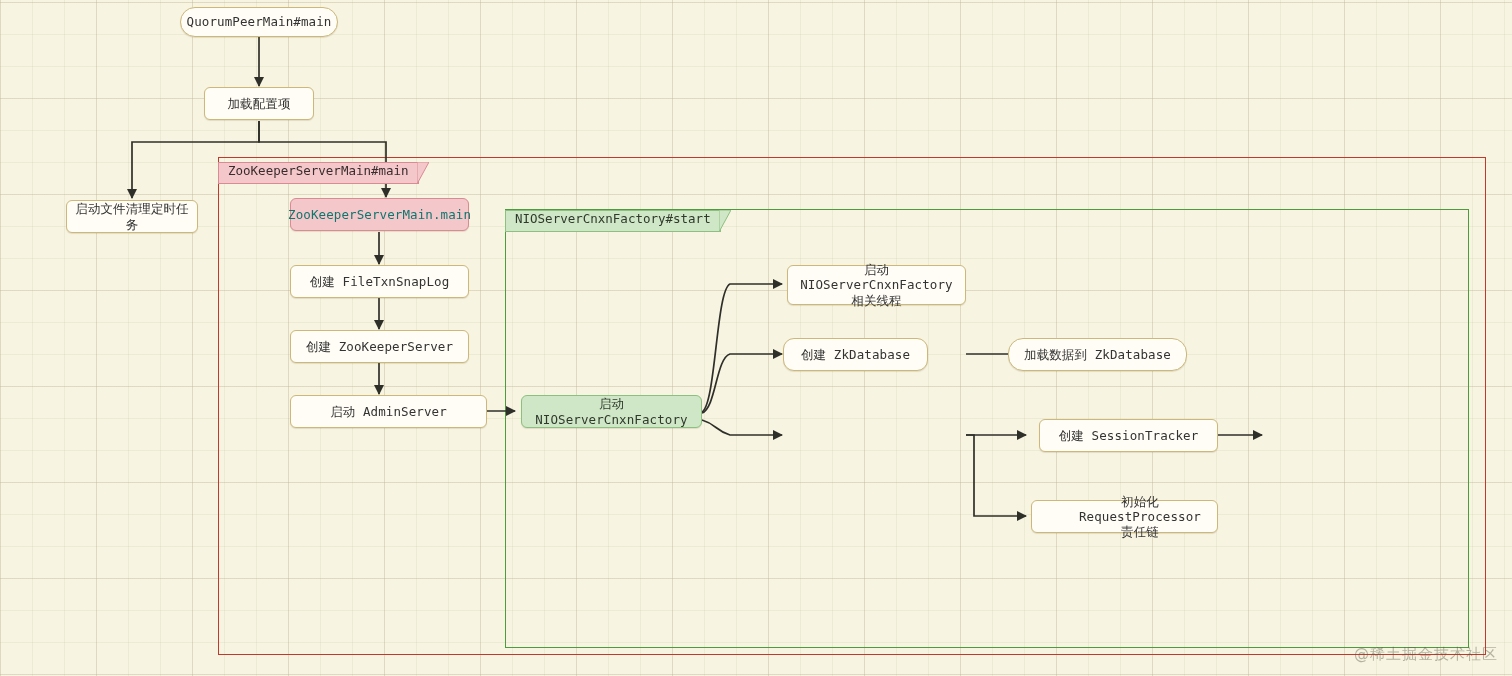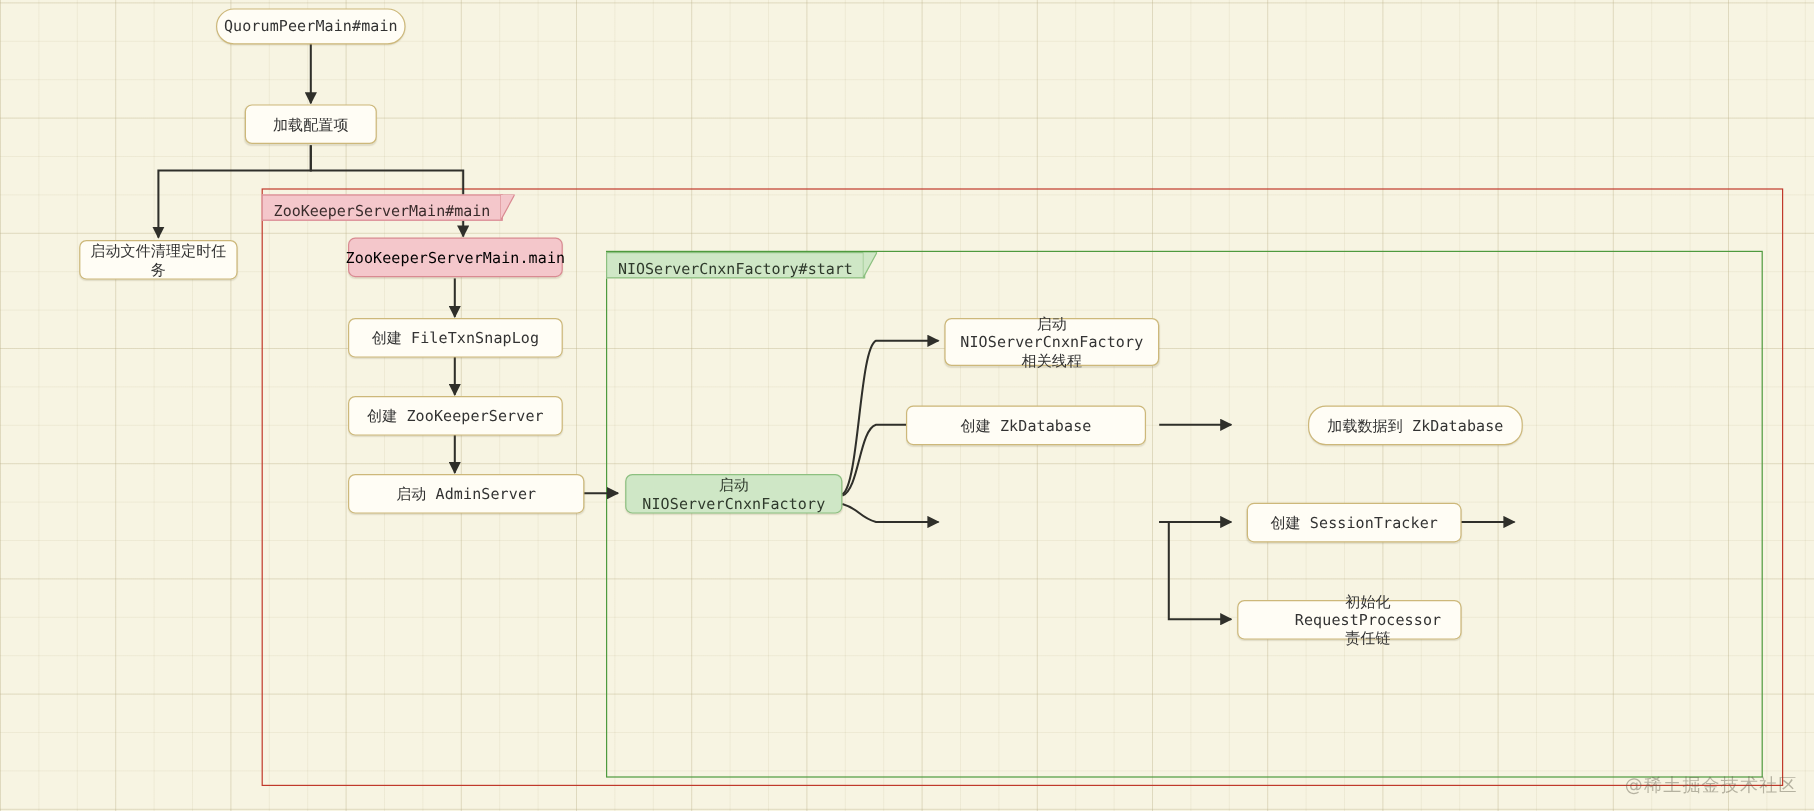--- a/index.html
+++ b/index.html
@@ -44,21 +44,21 @@
     font-size: 12.5px;
     line-height: 1.22;
     letter-spacing: 0.1px;
     padding: 2px 6px;
     box-shadow: 0 1px 1px rgba(120,110,70,0.18);
   }
   .node.stadium { border-radius: 18px; }
   .node.pink {
     background: #f4c7cb;
     border-color: #d98a92;
-    color: #000000;
+    color: #0f766e;
   }
   .node.green {
     background: #cfe7c6;
     border-color: #8cc080;
     color: #2f3a2c;
   }
 
   
   .cluster {
     position: absolute;
@@ -66,21 +66,21 @@
     border: 1.5px solid #000;
     background: transparent;
   }
   .cluster.red   { border-color: #c0392b; }
   .cluster.green { border-color: #4e9a3e; }
 
   .cluster-label {
     position: absolute;
     box-sizing: border-box;
     display: flex;
-    align-items: flex-end;
+    align-items: flex-start;
     padding: 0 9px;
     height: 22px;
     font-size: 12.5px;
     color: #333;
     white-space: nowrap;
   }
   .cluster-label.red {
     background: #f4c7cb;
     border: 1px solid #d98a92;
     color: #3a2c2c;
@@ -199,25 +199,25 @@
 
   <div class="node green" style="left:521px; top:395px; width:181px; height:33px;">
     <span>启动 NIOServerCnxnFactory</span>
   </div>
 
   <div class="node" style="left:787px; top:265px; width:179px; height:40px; white-space:pre-line;">
     <span>启动 NIOServerCnxnFactory
 相关线程</span>
   </div>
 
-  <div class="node" style="left:755px; top:338px; width:200px; height:33px;">
+  <div class="node" style="left:783px; top:338px; width:145px; height:33px;border-radius:11px;">
     <span>创建 ZkDatabase</span>
   </div>
 
-  <div class="node" style="left:1090px; top:338px; width:179px; height:33px;border-radius:15px;">
+  <div class="node" style="left:1008px; top:338px; width:179px; height:33px;border-radius:15px;">
     <span>加载数据到 ZkDatabase</span>
   </div>
 
 
   <div class="node" style="left:1039px; top:419px; width:179px; height:33px;">
     <span>创建 SessionTracker</span>
   </div>
 
 
   <div class="node" style="left:1031px; top:500px; width:187px; height:33px;padding-left:37px;">

